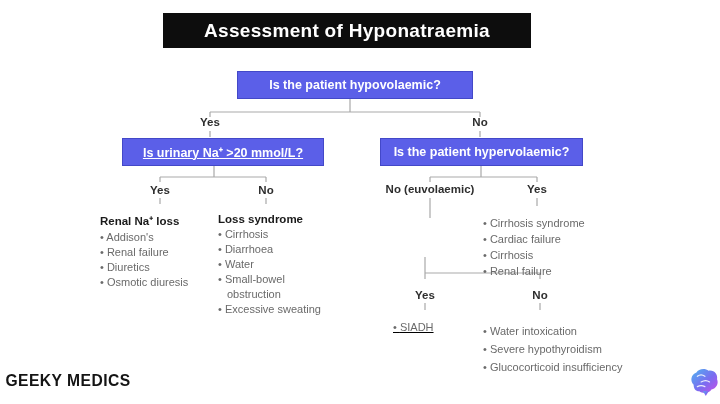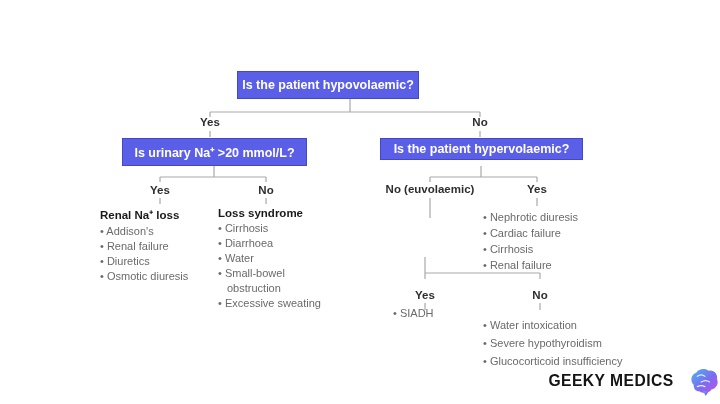--- a/index.html
+++ b/index.html
@@ -11,41 +11,41 @@
   .title-box{
     position:absolute;left:163px;top:13px;width:368px;height:35px;z-index:2;
     background:#0d0d0d;color:#ffffff;font-size:19px;font-weight:700;
     display:flex;align-items:center;justify-content:center;letter-spacing:.3px;
   }
   .qbox{
     position:absolute;z-index:2;background:#5b5fe8;border:1px solid #4348c8;
     color:#ffffff;font-weight:600;display:flex;align-items:center;justify-content:center;
     text-align:center;box-sizing:border-box;
   }
-  .q1{left:237px;top:71px;width:182px;height:28px;font-size:12.5px;}
-  .q2{left:122px;top:138px;width:185px;height:28px;font-size:12.5px;}
-  .q3{left:380px;top:138px;width:203px;height:22px;font-size:12.5px;}
+  .q1{left:237px;top:71px;width:236px;height:28px;font-size:12.5px;}
+  .q2{left:122px;top:138px;width:202px;height:28px;font-size:12.5px;text-decoration:underline;}
+  .q3{left:380px;top:138px;width:203px;height:28px;font-size:12.5px;}
   .q4{left:370px;top:219px;width:106px;height:38px;font-size:11.5px;line-height:15px;}
   .blabel{
     position:absolute;z-index:2;transform:translateX(-50%);
     font-size:11.5px;font-weight:700;color:#2e2e2e;white-space:nowrap;
   }
-  .cause-block{position:absolute;z-index:2;}
+  .cause-block{position:absolute;z-index:2;margin-top:6px;}
   .list-header{font-size:11.5px;font-weight:700;color:#1a1a1a;margin:0 0 2px 0;}
   ul.causes{list-style:none;margin:0;padding:0;}
   ul.causes li{
     font-size:11px;color:#6a6a6a;line-height:15px;
     padding-left:9px;text-indent:-9px;
   }
   ul.causes li::before{content:"• ";color:#6a6a6a;}
   ul.gap16 li{line-height:16px;}
   ul.gap18 li{line-height:18px;}
   .footer{
     position:absolute;left:0;top:366px;width:720px;z-index:2;
-    display:flex;align-items:center;justify-content:flex-end;gap:7px;
+    display:flex;align-items:center;justify-content:space-between;gap:7px;
   }
   .brand-text{
     font-size:17px;font-weight:800;color:#141414;letter-spacing:.5px;
     transform:scaleX(.92);white-space:nowrap;
   }
   .brain{width:34px;height:30px;}
 </style>
 </head>
 <body>
 
@@ -57,20 +57,21 @@
       <path d="M210 131 V137 M480 131 V137"></path>
       <path d="M214 166 V177 M160 177 H266 M160 177 V182 M266 177 V182"></path>
       <path d="M160 198 V204 M266 198 V204"></path>
       <path d="M481 166 V177 M430 177 H537 M430 177 V182 M537 177 V182"></path>
       <path d="M430 198 V218 M537 198 V206"></path>
       <path d="M425 257 V273 M425 273 H540 M425 273 V279 M540 273 V279"></path>
       <path d="M425 303 V310 M540 303 V310"></path>
     </g>
   </svg>
 
+  <div class="title-box">Assessment of Hyponatraemia</div>
 
   <div class="qbox q1">Is the patient hypovolaemic?</div>
 
   <div class="blabel" style="left:210px;top:116px;">Yes</div>
   <div class="blabel" style="left:480px;top:116px;">No</div>
 
   <div class="qbox q2">Is urinary Na⁺ &gt;20 mmol/L?</div>
   <div class="qbox q3">Is the patient hypervolaemic?</div>
 
   <div class="blabel" style="left:160px;top:184px;">Yes</div>
@@ -94,32 +95,32 @@
       <li>Cirrhosis</li>
       <li>Diarrhoea</li>
       <li>Water</li>
       <li>Small-bowel obstruction</li>
       <li>Excessive sweating</li>
     </ul>
   </div>
 
   <div class="cause-block" style="left:483px;top:209px;width:140px;">
     <ul class="causes gap16">
-      <li>Nephrotic diuresis</li>
+      <li>Cirrhosis syndrome</li>
       <li>Cardiac failure</li>
       <li>Cirrhosis</li>
       <li>Renal failure</li>
     </ul>
   </div>
 
 
   <div class="blabel" style="left:425px;top:289px;">Yes</div>
   <div class="blabel" style="left:540px;top:289px;">No</div>
 
-  <div class="cause-block" style="left:393px;top:304px;width:80px;">
+  <div class="cause-block" style="left:393px;top:312px;width:80px;text-decoration:underline;">
     <ul class="causes gap18">
       <li>SIADH</li>
     </ul>
   </div>
 
   <div class="cause-block" style="left:483px;top:316px;width:175px;">
     <ul class="causes gap18">
       <li>Water intoxication</li>
       <li>Severe hypothyroidism</li>
       <li>Glucocorticoid insufficiency</li>

